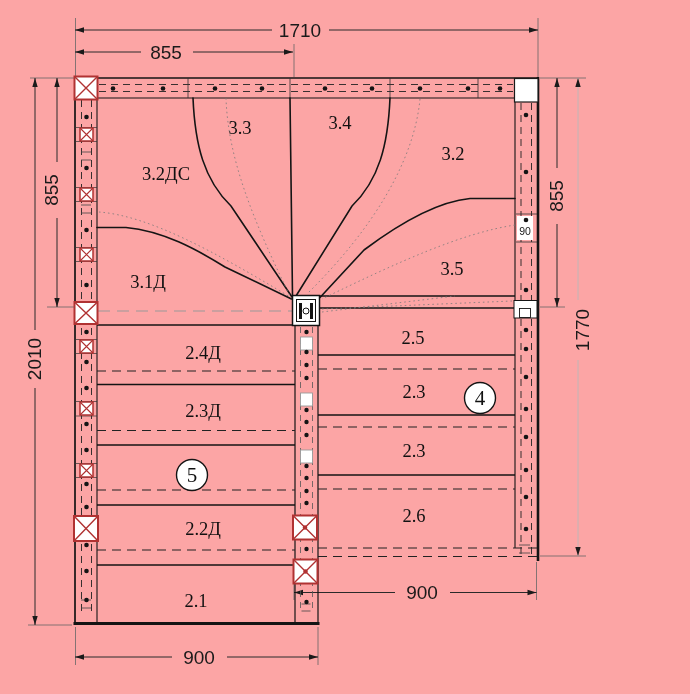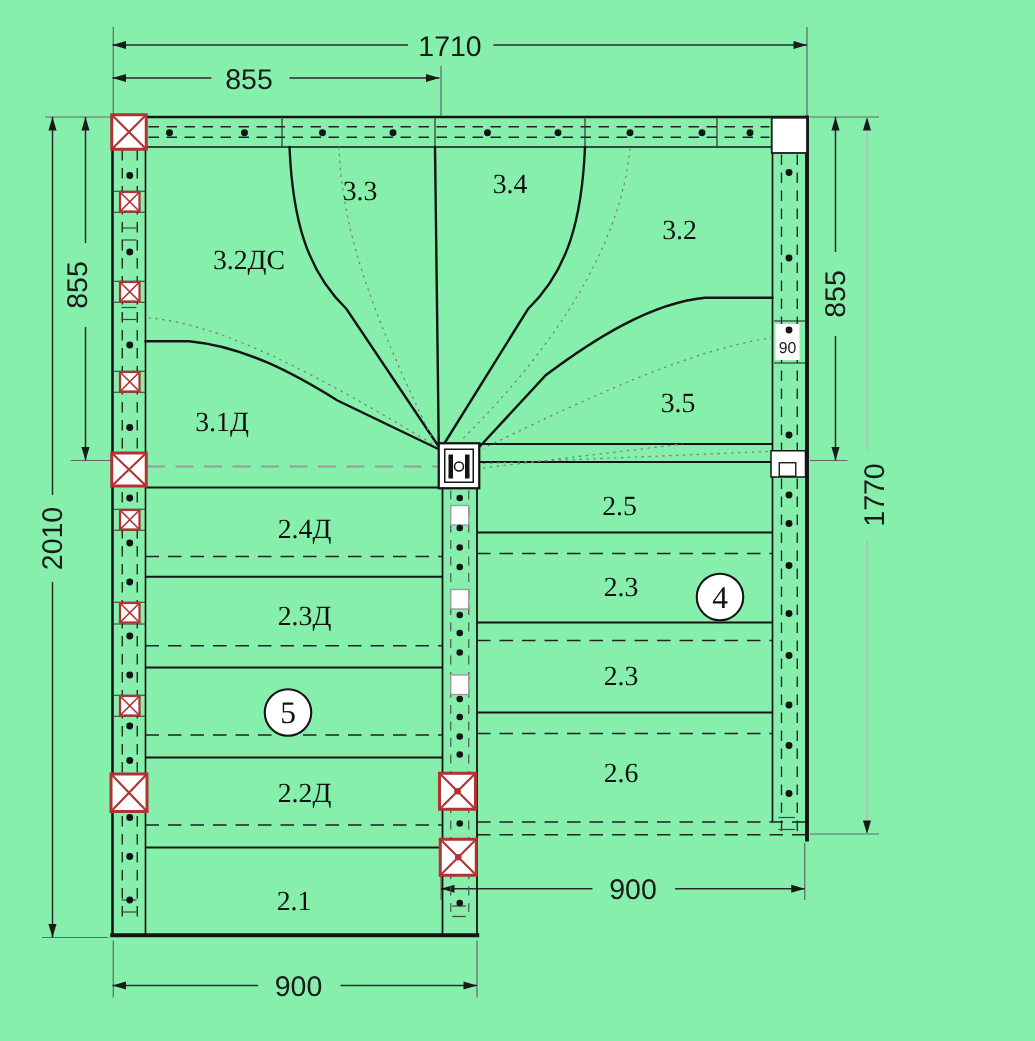--- a/index.html
+++ b/index.html
@@ -1,16 +1,16 @@
 <!DOCTYPE html>
 <html><head>
 <meta charset="utf-8">
 <style>
   html,body{margin:0;padding:0;background:#fff;}
-  .stage{width:690px;height:694px;background:#86efac;position:relative;overflow:hidden;
+  .stage{width:690px;height:694px;background:#fca5a5;position:relative;overflow:hidden;
          font-family:"Liberation Sans",sans-serif;}
   svg{display:block}
   .dimtxt{font-family:"Liberation Sans",sans-serif;font-size:19px;fill:#1a1a1a;}
   .dimtxt-sm{font-family:"Liberation Sans",sans-serif;font-size:10.5px;fill:#1a1a1a;}
   .roomtxt{font-family:"Liberation Serif","DejaVu Serif",serif;font-size:18.5px;fill:#111;}
   .marktxt{font-family:"Liberation Serif","DejaVu Serif",serif;font-size:21px;fill:#111;}
   text{user-select:none}
 </style>
 </head>
 <body>

